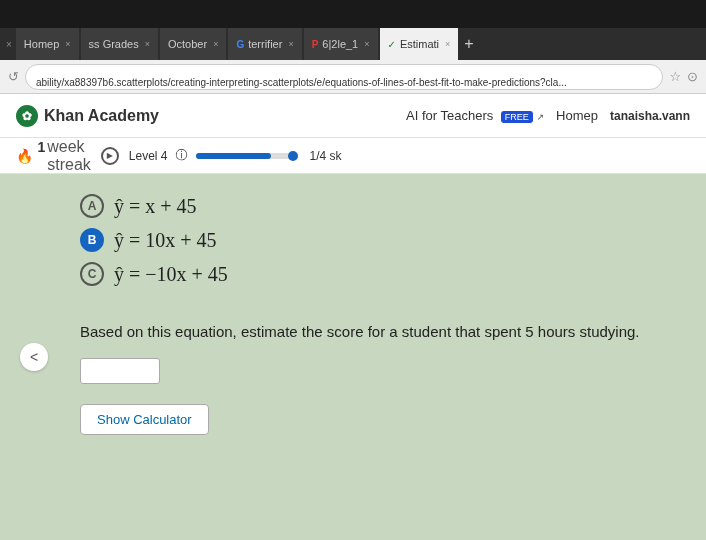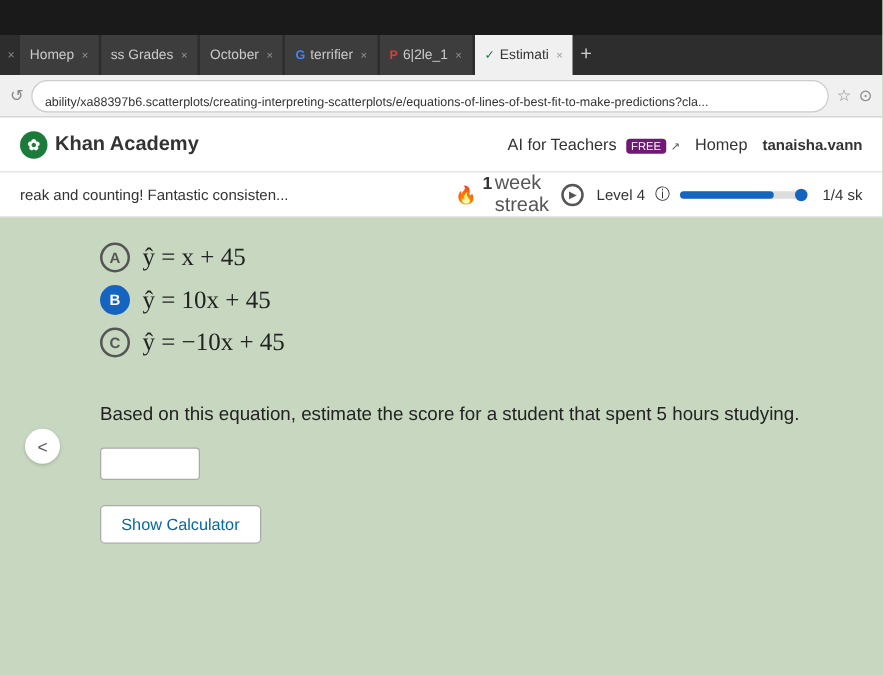--- a/index.html
+++ b/index.html
@@ -107,21 +107,21 @@
       justify-content: center;
       color: white;
       font-size: 12px;
     }
     .nav-spacer { flex: 1; }
     .nav-link {
       font-size: 13px;
       color: #333;
     }
     .nav-badge {
-      background: #701a75;
+      background: #1d4ed8;
       color: white;
       font-size: 9px;
       padding: 1px 4px;
       border-radius: 3px;
       margin-left: 4px;
     }
     .nav-ext-icon {
       font-size: 9px;
       color: #555;
     }
@@ -345,21 +345,20 @@
   <span class="nav-link">
     <span>AI for Teachers</span>
     <span class="nav-badge">FREE</span>
     <span class="nav-ext-icon">↗</span>
   </span>
   <span class="nav-link">Homep</span>
   <span class="nav-user">tanaisha.vann</span>
 </div>
 
 <div class="streak-bar">
-  <span class="streak-text">reak and counting! Fantastic consisten...</span>
   <div class="streak-counter">
     <span class="fire-icon">🔥</span>
     <div>
       <div style="display:flex;align-items:baseline;gap:2px;">
         <span class="streak-num">1</span>
         <div class="streak-label">
           <div>week</div>
           <div>streak</div>
         </div>
       </div>

